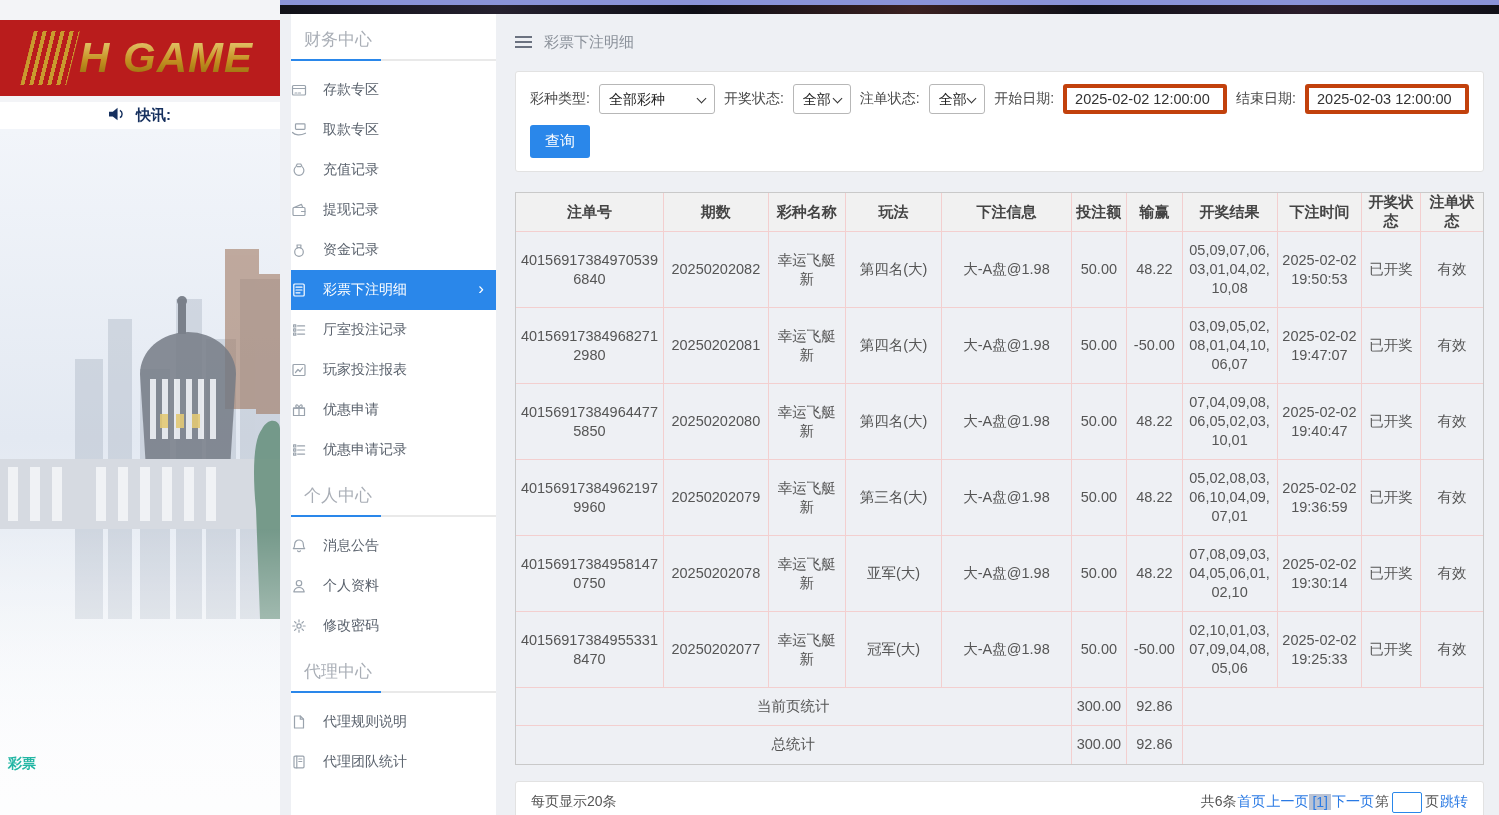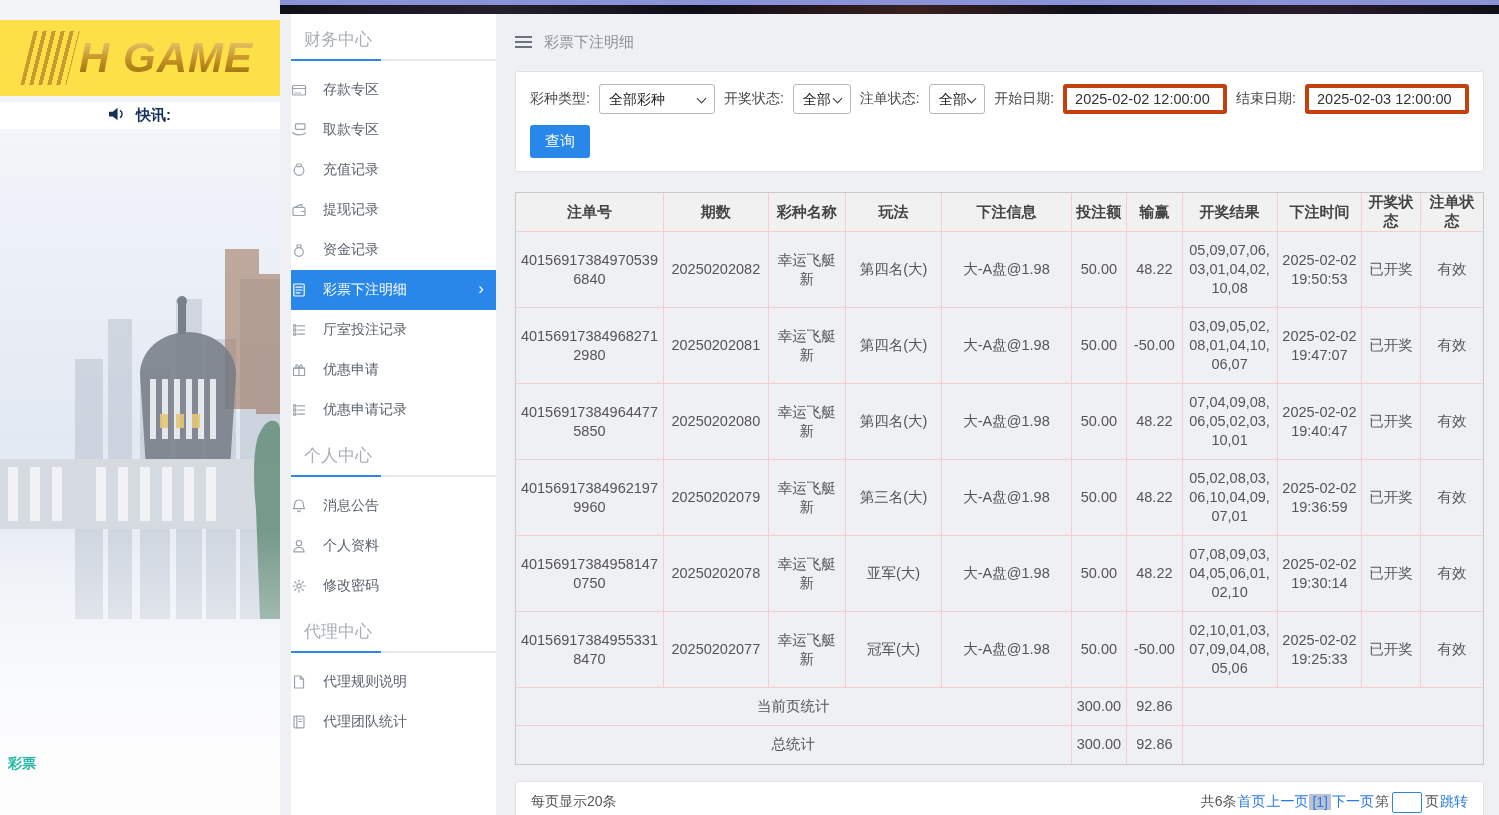--- a/index.html
+++ b/index.html
@@ -6,21 +6,21 @@
   html,body { margin:0; padding:0; }
   body {
     width:1499px; height:815px; overflow:hidden;
     font-family:"Liberation Sans","DejaVu Sans",sans-serif;
     background:#eef0f4;
   }
   .page { position:relative; width:1499px; height:815px; }
 
   
   .left-panel { position:absolute; left:0; top:0; width:280px; height:815px; background:#f3f4f7; overflow:hidden; }
-  .logo-box { position:absolute; left:0; top:20px; width:280px; height:76px; background:#fde047; display:flex; align-items:center; justify-content:center; gap:6px; }
+  .logo-box { position:absolute; left:0; top:20px; width:280px; height:76px; background:#b91c1c; display:flex; align-items:center; justify-content:center; gap:6px; }
   .logo-bars { width:46px; height:54px; transform:skewX(-14deg); background:repeating-linear-gradient(90deg,#c99a2e 0 4px, transparent 4px 9px); }
   .logo-text { font-style:italic; font-weight:bold; font-size:42px; letter-spacing:1px;
     background:linear-gradient(180deg,#ecd27c 5%,#c49022 55%,#8f6a0a 95%);
     -webkit-background-clip:text; background-clip:text; color:transparent; white-space:nowrap; }
   .news-bar { position:absolute; left:0; top:102px; width:280px; height:27px; background:#ffffff; display:flex; align-items:center; justify-content:center; gap:8px; color:#16305e; font-weight:bold; font-size:15px; }
   .city-bg { position:absolute; left:0; top:129px; width:280px; height:686px; }
   .bottom-left-text { position:absolute; left:8px; top:755px; color:#23b6a4; font-size:14px; font-weight:bold; }
 
   
   .right-panel { position:absolute; left:280px; top:0; width:1219px; height:815px; background:#eef0f4; }
@@ -237,20 +237,29 @@
                     <rect x="2.6" y="6.9" width="2.2" height="2.2"></rect>
                     <rect x="2.6" y="11" width="2.2" height="2.2"></rect>
                     <path d="M6.6 3.9h7M6.6 8h7M6.6 12.1h7"></path>
                   </svg>
                 </span>
                 <span class="mi-label">厅室投注记录</span>
               </div>
               <div class="menu-item">
                 <span class="mi-icon">
                   <svg width="16" height="16" viewBox="0 0 16 16" fill="none" stroke="currentColor" stroke-width="1.2" stroke-linecap="round" stroke-linejoin="round">
+                    <rect x="2" y="2.5" width="12" height="11" rx="1"></rect>
+                    <path d="M4.5 10.5l2.5-3 2 2 2.5-3.5"></path>
+                  </svg>
+                </span>
+                <span class="mi-label">玩家投注报表</span>
+              </div>
+              <div class="menu-item">
+                <span class="mi-icon">
+                  <svg width="16" height="16" viewBox="0 0 16 16" fill="none" stroke="currentColor" stroke-width="1.2" stroke-linecap="round" stroke-linejoin="round">
                     <rect x="2.5" y="6.2" width="11" height="7.3"></rect>
                     <path d="M8 6.2v7.3M2.5 6.2h11M8 6.2C5.5 6.2 4.2 4.6 5 3.4c.9-1.3 3 .3 3 2.8 0-2.5 2.1-4.1 3-2.8.8 1.2-.5 2.8-3 2.8z"></path>
                   </svg>
                 </span>
                 <span class="mi-label">优惠申请</span>
               </div>
               <div class="menu-item">
                 <span class="mi-icon">
                   <svg width="16" height="16" viewBox="0 0 16 16" fill="none" stroke="currentColor" stroke-width="1.2" stroke-linecap="round" stroke-linejoin="round">
                     <rect x="2.6" y="2.8" width="2.2" height="2.2"></rect>

